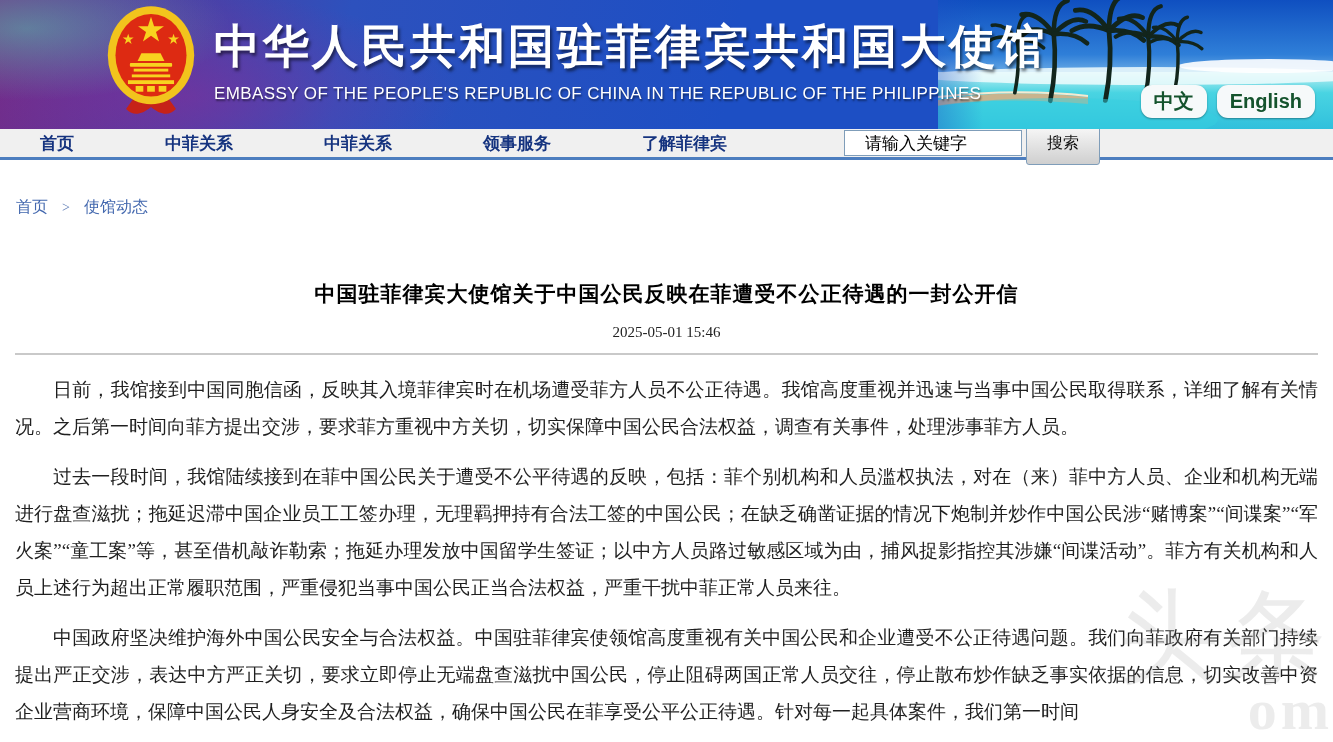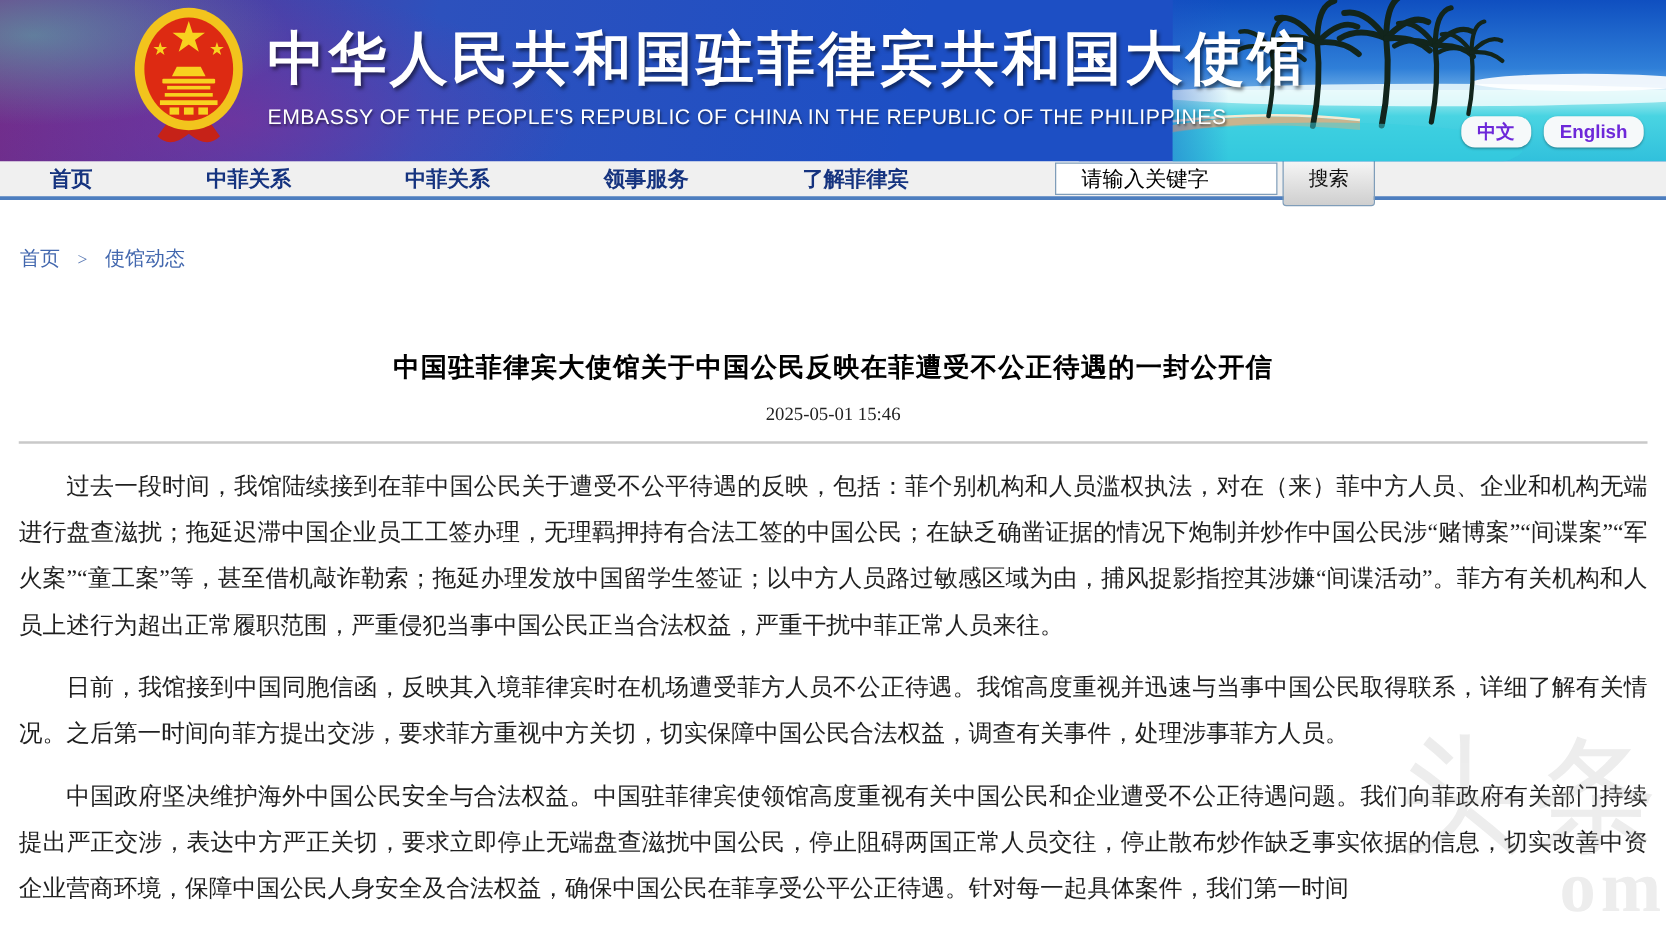--- a/index.html
+++ b/index.html
@@ -16,21 +16,21 @@
   .beach { position:absolute; top:0; right:0; width:395px; height:155px; }
   .beach-fade { position:absolute; top:0; right:350px; width:120px; height:155px;
     background:linear-gradient(90deg,#1d4fc4 0%, rgba(29,79,196,0) 100%); }
   .emblem { position:absolute; left:103px; top:3px; width:96px; height:116px; }
   .banner-titles { position:absolute; left:214px; top:16px; color:#fff; }
   .title-cn { font-size:46px; font-weight:bold; letter-spacing:3px; white-space:nowrap;
     text-shadow:2px 3px 3px rgba(0,0,0,.5); }
   .title-en { margin-top:6px; font-size:17px; font-weight:normal; letter-spacing:.4px;
     white-space:nowrap; text-shadow:1px 2px 2px rgba(0,0,0,.5); }
   .lang-switch { position:absolute; right:18px; bottom:11px; display:flex; gap:10px; }
-  .lang-btn { background:#f6f9fa; color:#6d28d9; font-weight:bold; font-size:15px;
+  .lang-btn { background:#f6f9fa; color:#14532d; font-weight:bold; font-size:20px;
     border:none; border-radius:11px; padding:3px 13px; cursor:pointer;
     box-shadow:0 1px 2px rgba(0,0,0,.35); }
 
   
   .nav { display:flex; align-items:center; height:31px; background:#f0f0f0;
     border-bottom:3px solid #4d7ebf; padding-left:40px; }
   .nav-item { font-size:17px; font-weight:bold; color:#15337f; margin-right:91px;
     cursor:pointer; white-space:nowrap;
     font-family:"Liberation Serif","DejaVu Serif",serif; }
   .search-group { margin-left:auto; margin-right:233px; display:flex; align-items:center; }
@@ -152,21 +152,21 @@
 
 <div class="breadcrumb">
   <a>首页</a><span class="crumb-sep">&gt;</span><a>使馆动态</a>
 </div>
 
 <div class="article">
   <div class="article-title">中国驻菲律宾大使馆关于中国公民反映在菲遭受不公正待遇的一封公开信</div>
   <div class="article-date">2025-05-01 15:46</div>
   <hr class="article-rule">
   <div class="article-body">
+    <p>日前，我馆接到中国同胞信函，反映其入境菲律宾时在机场遭受菲方人员不公正待遇。我馆高度重视并迅速与当事中国公民取得联系，详细了解有关情况。之后第一时间向菲方提出交涉，要求菲方重视中方关切，切实保障中国公民合法权益，调查有关事件，处理涉事菲方人员。</p>
     <p>过去一段时间，我馆陆续接到在菲中国公民关于遭受不公平待遇的反映，包括：菲个别机构和人员滥权执法，对在（来）菲中方人员、企业和机构无端进行盘查滋扰；拖延迟滞中国企业员工工签办理，无理羁押持有合法工签的中国公民；在缺乏确凿证据的情况下炮制并炒作中国公民涉“赌博案”“间谍案”“军火案”“童工案”等，甚至借机敲诈勒索；拖延办理发放中国留学生签证；以中方人员路过敏感区域为由，捕风捉影指控其涉嫌“间谍活动”。菲方有关机构和人员上述行为超出正常履职范围，严重侵犯当事中国公民正当合法权益，严重干扰中菲正常人员来往。</p>
-    <p>日前，我馆接到中国同胞信函，反映其入境菲律宾时在机场遭受菲方人员不公正待遇。我馆高度重视并迅速与当事中国公民取得联系，详细了解有关情况。之后第一时间向菲方提出交涉，要求菲方重视中方关切，切实保障中国公民合法权益，调查有关事件，处理涉事菲方人员。</p>
     <p>中国政府坚决维护海外中国公民安全与合法权益。中国驻菲律宾使领馆高度重视有关中国公民和企业遭受不公正待遇问题。我们向菲政府有关部门持续提出严正交涉，表达中方严正关切，要求立即停止无端盘查滋扰中国公民，停止阻碍两国正常人员交往，停止散布炒作缺乏事实依据的信息，切实改善中资企业营商环境，保障中国公民人身安全及合法权益，确保中国公民在菲享受公平公正待遇。针对每一起具体案件，我们第一时间</p>
   </div>
   <div class="watermark">
     <div class="wm-cn">头条</div>
     <div class="wm-en">om</div>
   </div>
 </div>
 
 </body></html>

